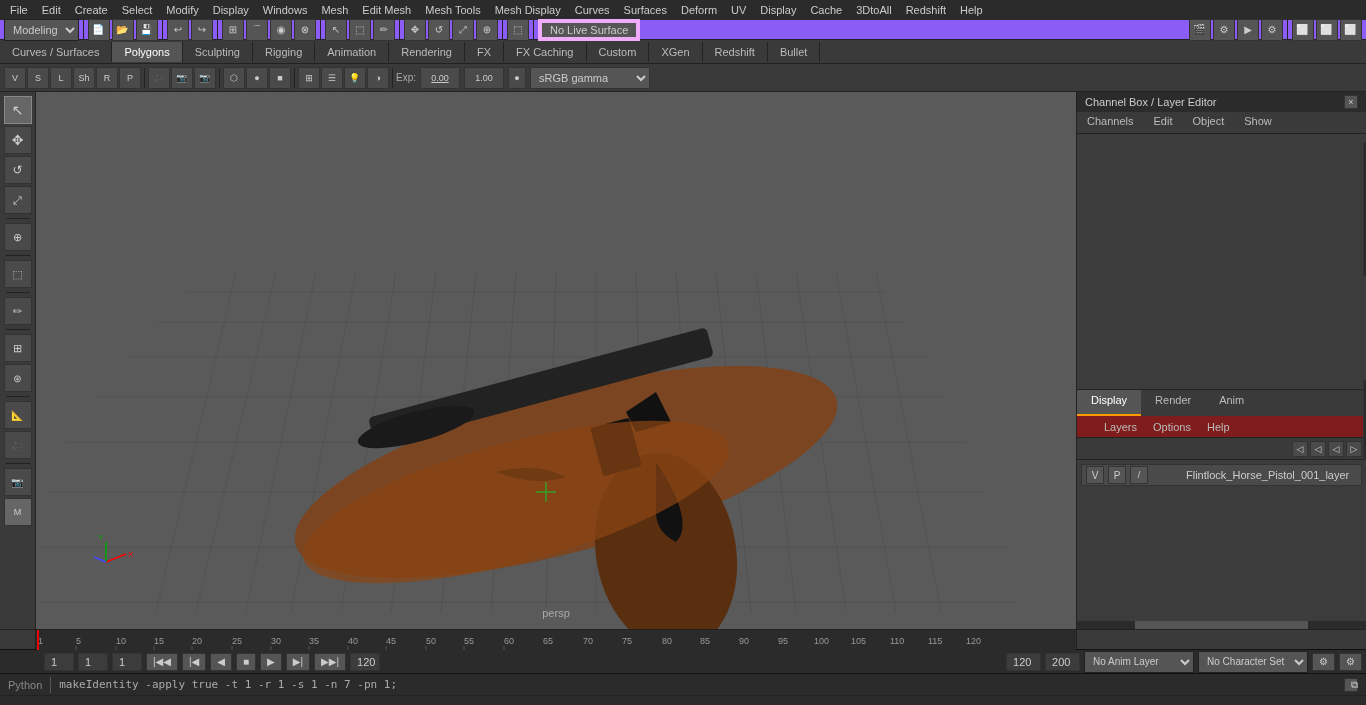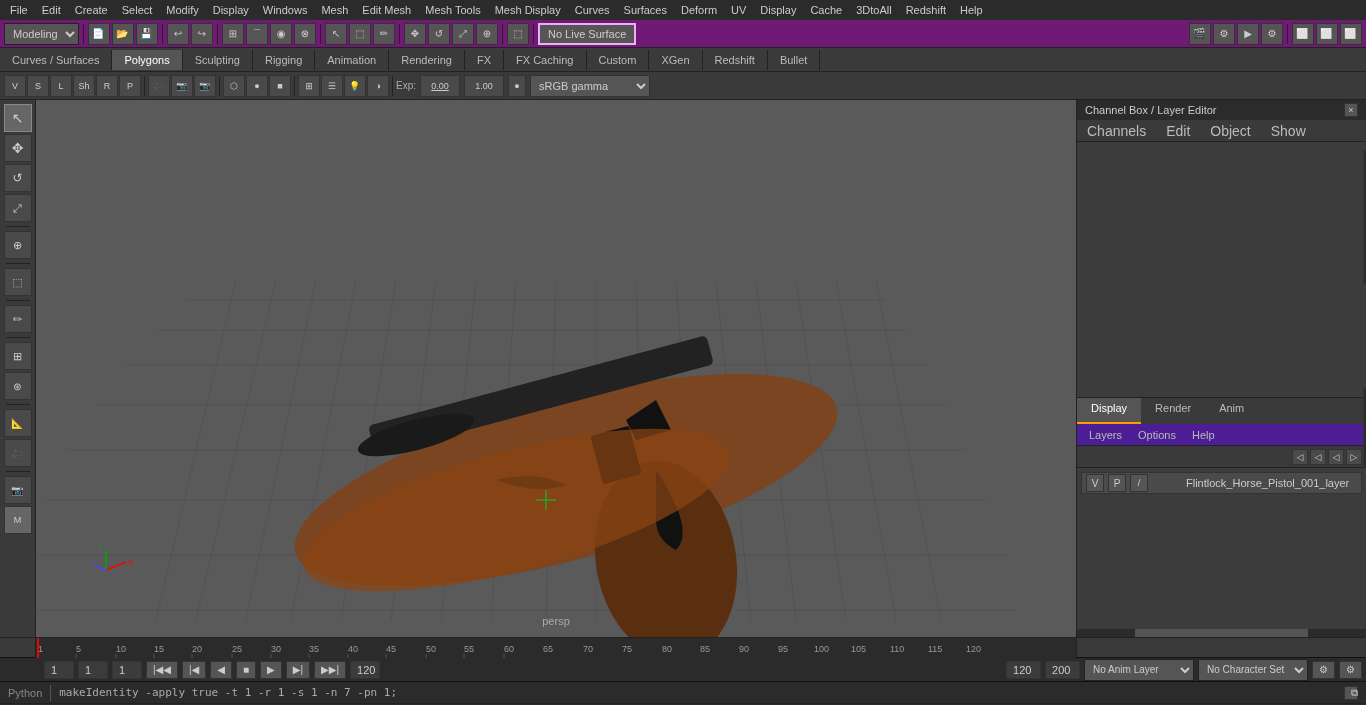--- a/index.html
+++ b/index.html
@@ -3,25 +3,25 @@
   <meta charset="utf-8">
   <style>
     * { margin: 0; padding: 0; box-sizing: border-box; }
     body { width: 1366px; height: 705px; background: #3c3c3c; font-family: Arial, sans-serif; font-size: 11px; color: #ccc; overflow: hidden; }
 
     
     #menu-bar { display: flex; align-items: center; height: 20px; background: #2b2b2b; padding: 0 4px; gap: 2px; }
     .menu-item { padding: 2px 6px; cursor: pointer; color: #ccc; font-size: 11px; }
 
     
-    #toolbar1 { display: flex; align-items: center; height: 28px; background: #701a75; padding: 2px 4px; gap: 2px; border-bottom: 1px solid #222; }
+    #toolbar1 { display: flex; align-items: center; height: 20px; background: #8b5cf6; padding: 2px 4px; gap: 2px; border-bottom: 1px solid #222; }
     .tb-select { background: #555; border: 1px solid #222; color: #ccc; font-size: 11px; padding: 1px 4px; height: 22px; }
     .tb-btn { width: 22px; height: 22px; background: #555; border: 1px solid #333; color: #ccc; font-size: 10px; cursor: pointer; display: flex; align-items: center; justify-content: center; }
     .tb-separator { width: 1px; height: 20px; background: #222; margin: 0 2px; }
-    .tb-text-btn { padding: 2px 8px; height: 22px; background: #555; border: 2px solid #f0abfc; color: #ccc; font-size: 11px; cursor: pointer; display: flex; align-items: center; white-space: nowrap; }
+    .tb-text-btn { padding: 2px 8px; height: 22px; background: #555; border: 4px solid #f0abfc; color: #ccc; font-size: 11px; cursor: pointer; display: flex; align-items: center; white-space: nowrap; }
 
     
     #tab-bar { display: flex; align-items: center; height: 24px; background: #3a3a3a; border-bottom: 1px solid #222; }
     .tab { padding: 4px 12px; font-size: 11px; cursor: pointer; color: #bbb; border-right: 1px solid #222; }
     .tab.active { background: #555; color: #fff; }
 
     
     #icon-toolbar { display: flex; align-items: center; height: 28px; background: #3a3a3a; padding: 2px 4px; gap: 1px; border-bottom: 1px solid #222; }
     .icon-btn { width: 22px; height: 22px; background: #4a4a4a; border: 1px solid #333; color: #ccc; font-size: 9px; cursor: pointer; display: flex; align-items: center; justify-content: center; }
     .gamma-select { background: #555; border: 1px solid #333; color: #ccc; font-size: 11px; padding: 1px 4px; height: 22px; width: 120px; }
@@ -39,29 +39,29 @@
     #viewport { flex: 1; background: #555; position: relative; overflow: hidden; }
     #viewport-label { position: absolute; bottom: 10px; left: 50%; transform: translateX(-50%); color: #aaa; font-size: 11px; }
     
     
     #grid-canvas { position: absolute; inset: 0; }
 
     
     #right-panel { width: 290px; background: #3a3a3a; border-left: 1px solid #222; display: flex; flex-direction: column; }
     #channel-box-header { height: 20px; background: #2b2b2b; display: flex; align-items: center; padding: 0 8px; font-size: 11px; color: #ccc; justify-content: space-between; }
     #channel-box-tabs { display: flex; height: 22px; background: #3a3a3a; border-bottom: 1px solid #222; }
-    .cb-tab { padding: 3px 10px; font-size: 14px; cursor: pointer; color: #bbb; }
+    .cb-tab { padding: 3px 10px; font-size: 11px; cursor: pointer; color: #bbb; }
     #channel-box-body { flex: 1; background: #3c3c3c; }
 
     
     #layer-editor { height: 240px; border-top: 1px solid #222; display: flex; flex-direction: column; }
     #layer-editor-tabs { display: flex; height: 26px; background: #3a3a3a; }
     .le-tab { padding: 4px 14px; font-size: 11px; cursor: pointer; color: #bbb; }
     .le-tab.active { background: #555; color: #fff; border-bottom: 2px solid #f90; }
-    #layer-editor-subtabs { display: flex; align-items: center; height: 22px; background: #4c1d95; padding: 0 4px; border-bottom: 1px solid #222; }
+    #layer-editor-subtabs { display: flex; align-items: center; height: 22px; background: #7f1d1d; padding: 0 19px; border-bottom: 1px solid #222; }
     .le-subtab { padding: 2px 8px; font-size: 11px; cursor: pointer; color: #bbb; }
     #layer-editor-icons { display: flex; align-items: center; justify-content: flex-end; height: 22px; background: #3a3a3a; padding: 0 4px; border-bottom: 1px solid #222; gap: 2px; }
     #layer-list { flex: 1; background: #3c3c3c; padding: 4px; }
     .layer-row { display: flex; align-items: center; gap: 4px; padding: 2px 4px; background: #4a4a4a; border: 1px solid #333; margin-bottom: 2px; height: 22px; }
     .layer-v { width: 18px; height: 18px; background: #555; border: 1px solid #333; font-size: 10px; display: flex; align-items: center; justify-content: center; cursor: pointer; }
     .layer-p { width: 18px; height: 18px; background: #555; border: 1px solid #333; font-size: 10px; display: flex; align-items: center; justify-content: center; cursor: pointer; }
     .layer-name { font-size: 11px; color: #ccc; flex: 1; margin-left: 34px; }
 
     
     #timeline { height: 20px; background: #3a3a3a; display: flex; align-items: center; border-top: 1px solid #222; }

